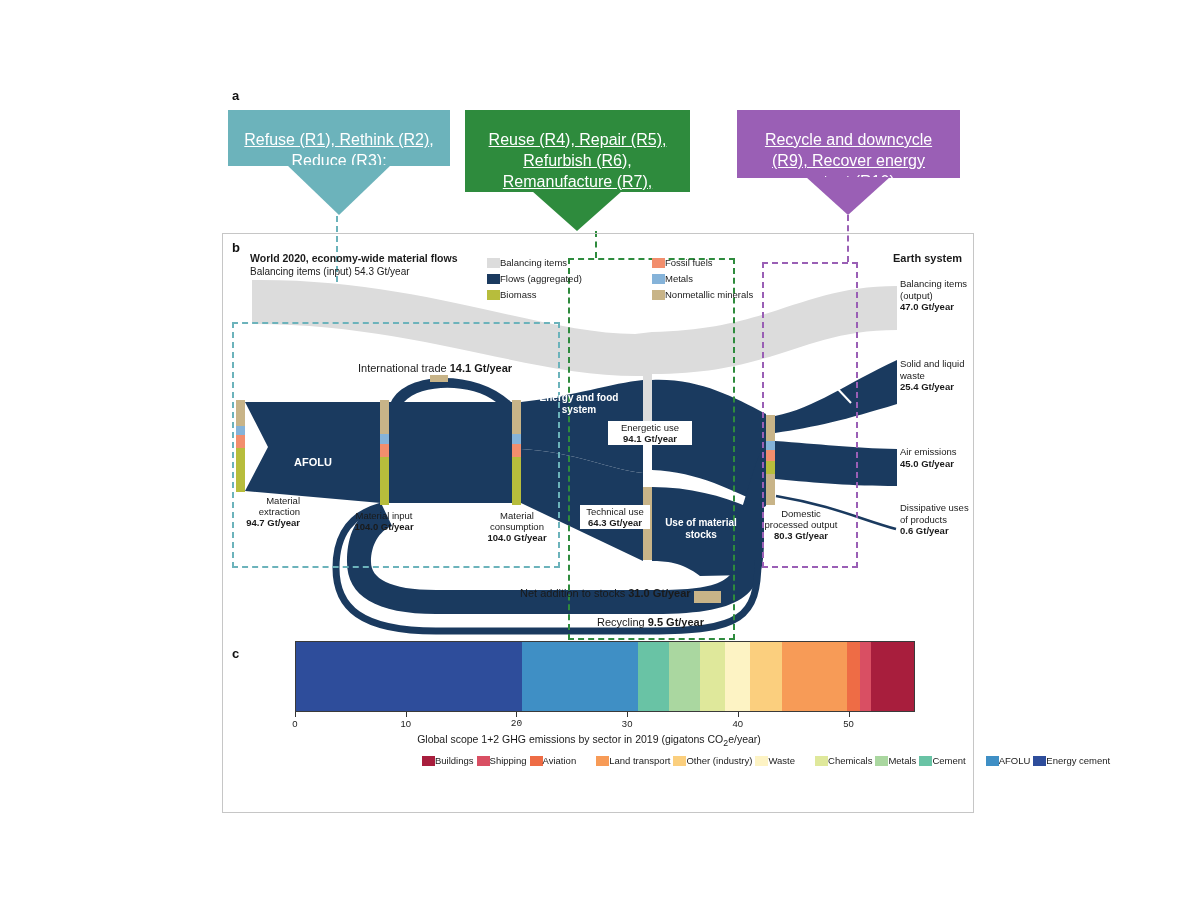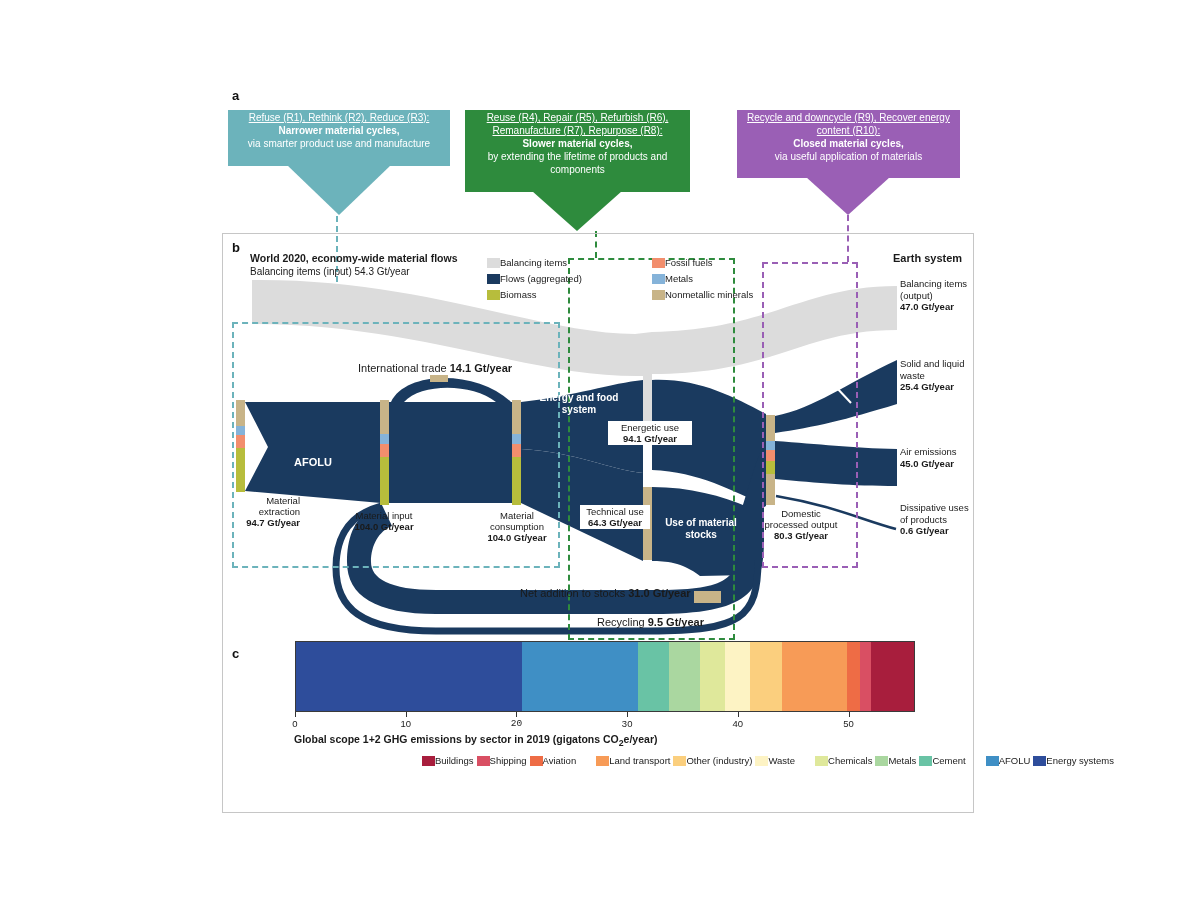--- a/index.html
+++ b/index.html
@@ -4,41 +4,41 @@
 <style>
   *{box-sizing:border-box;margin:0;padding:0}
   html,body{background:#fff}
   body{font-family:"Liberation Sans",sans-serif;color:#1a1a1a}
   #page{position:relative;width:1200px;height:900px;background:#fff;overflow:hidden}
   .abs{position:absolute}
   .panel-letter{font-weight:bold;font-size:13px;color:#111}
   .lbl{font-size:9.5px;line-height:1.18;color:#1a1a1a}
   .b{font-weight:bold}
   .whitelbl{color:#fff;font-weight:bold;text-align:center;font-size:10px;line-height:1.2}
-  .callout{color:#fff;text-align:center;font-size:10px;line-height:1.3;padding:1px 8px}
+  .callout{color:#fff;text-align:center;font-size:16px;line-height:1.3;padding:20px 8px}
   .callout .head{display:block;text-decoration:underline}
   .callout .emph{display:block;font-weight:bold}
   .callout .body{display:block}
   .tri{width:0;height:0;position:absolute}
   .dashline{position:absolute;border-left:2px dashed}
   .dashrect{position:absolute;border:2px dashed;z-index:4;pointer-events:none}
   .teal{border-color:#6cb3bb}.green{border-color:#2e8b3d}.purple{border-color:#9a5fb5}
   .legend-item{display:flex;align-items:center;margin-bottom:5px;font-size:9.5px;white-space:nowrap}
   .swatch{width:13px;height:10px;flex:none;display:inline-block}
   .node-lbl{position:absolute;font-size:9.5px;line-height:1.18;text-align:center;z-index:5}
   .out-lbl{position:absolute;width:78px;font-size:9.5px;line-height:1.22;z-index:5}
   .inline-lbl{position:absolute;font-size:11px;white-space:nowrap;z-index:5}
   #panel-border{position:absolute;left:222px;top:233px;width:752px;height:580px;border:1px solid #c6c6c6;z-index:0}
   #sankey-svg{position:absolute;left:0;top:0;z-index:1}
   #emissions-bar{position:absolute;left:295px;top:641px;width:620px;height:71px;display:flex;border:1px solid #3a3a3a;z-index:2}
   .bar-seg{height:100%}
   #x-axis{position:absolute;left:295px;top:712px;width:620px;height:20px;z-index:2}
   .tickmark{position:absolute;top:0;width:1px;height:5px;background:#333}
   .ticklabel{position:absolute;top:6px;transform:translateX(-50%);font-size:9.5px;color:#222}
-  #c-xlabel{position:absolute;left:294px;top:733px;width:620px;text-align:left;font-weight:bold;font-size:10.5px;z-index:2}
+  #c-xlabel{position:absolute;left:279px;top:733px;width:620px;text-align:center;font-weight:normal;font-size:10.5px;z-index:2}
   #c-legend{position:absolute;left:422px;top:755px;display:flex;gap:20px;z-index:2}
   .c-col{display:flex;flex-direction:row;gap:3px}
   .bg-white{background:#fff;padding:1px 2px}
 </style>
 </head>
 <body>
 
 <div id="page">
 
   <div class="abs panel-letter" style="left:232px;top:88px">a</div>
@@ -294,18 +294,18 @@
           <span>Cement</span>
         </div>
       </div>
       <div class="c-col">
         <div class="legend-item">
           <span class="swatch" style="background: rgb(63, 143, 197);"></span>
           <span>AFOLU</span>
         </div>
         <div class="legend-item">
           <span class="swatch" style="background: rgb(46, 77, 155);"></span>
-          <span>Energy systems</span>
+          <span>Energy cement</span>
         </div>
       </div>
     </div>
 
 </div>
 
 </body></html>

